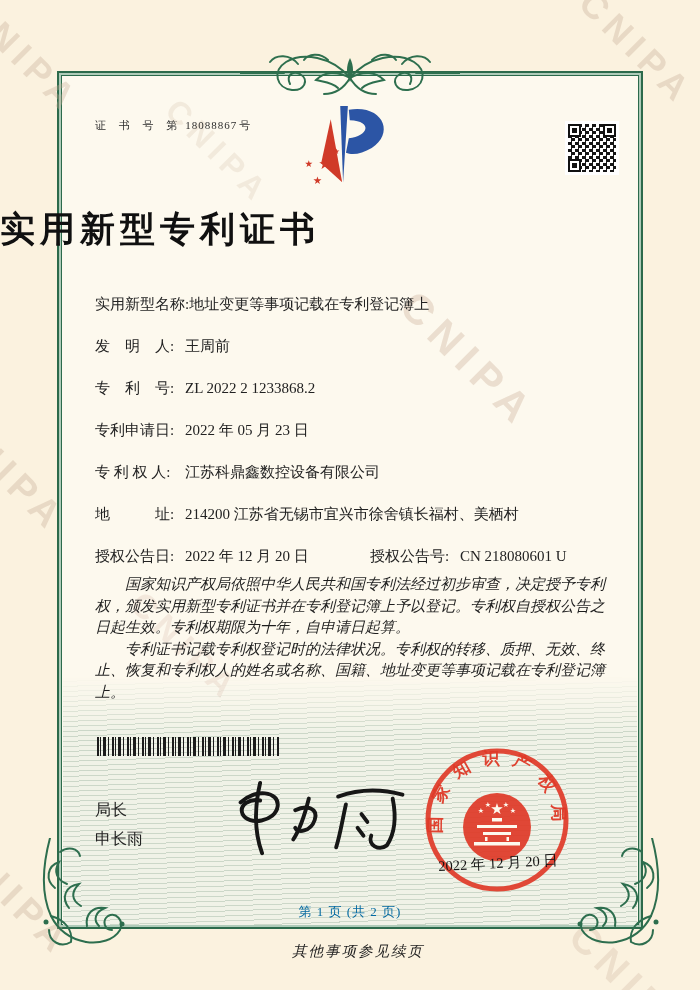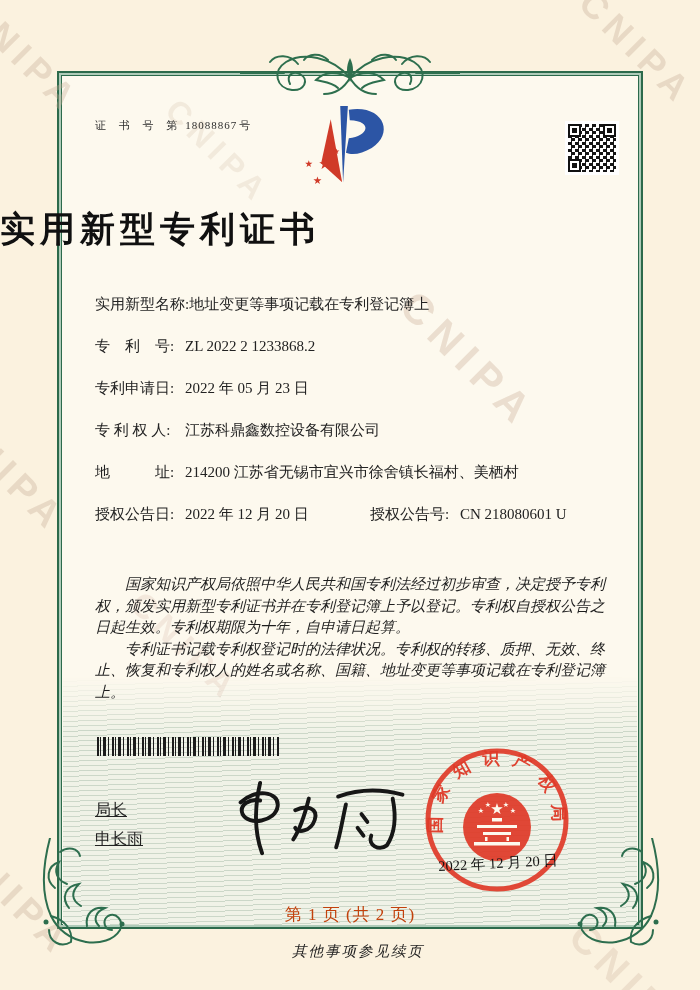--- a/index.html
+++ b/index.html
@@ -80,31 +80,31 @@
 
   .barcode { position:absolute; left:97px; top:737px; width:182px; height:19px; z-index:3;
     background:repeating-linear-gradient(90deg,
       #1c1c1c 0 2px, transparent 2px 3px,
       #1c1c1c 3px 4px, transparent 4px 6px,
       #1c1c1c 6px 9px, transparent 9px 11px,
       #1c1c1c 11px 12px, transparent 12px 15px); }
 
   .officer { position:absolute; left:95px; top:795px; z-index:4;
              font-family:"Liberation Sans", sans-serif; font-size:16px;
-             line-height:29px; color:#222;text-decoration:underline; }
+             line-height:29px; color:#222; }
 
   .sig { position:absolute; left:225px; top:775px; z-index:4; }
 
   .seal { position:absolute; left:422px; top:745px; z-index:4; }
   .seal-date { position:absolute; left:428px; top:854px; width:140px; z-index:5;
                text-align:center; font-size:14.5px; color:#141414;
                transform:rotate(-3deg); white-space:nowrap; }
 
   .page-info { position:absolute; left:0; right:0; top:903px; z-index:3;
-               text-align:center; font-size:17px; letter-spacing:1px; color:#c2410c; }
+               text-align:center; font-size:13px; letter-spacing:1px; color:#0369a1; }
 
   .cont-note { position:absolute; left:0; right:0; top:942px; z-index:3; text-align:center;
                font-family:"DejaVu Serif", serif; font-style:italic;
                font-size:14.5px; letter-spacing:2px; color:#1f1f1f;padding-left:16px; }
 </style>
 </head>
 <body>
 
 <div class="page">
 
@@ -187,20 +187,24 @@
       <div class="finder f-bl"></div>
     </div>
   </div>
 
   <div class="title">实用新型专利证书</div>
 
   <div class="fields">
     <div class="frow">
       <span class="flabel">实用新型名称:</span>
       <span class="fvalue">地址变更等事项记载在专利登记簿上</span>
+    </div>
+    <div class="frow">
+      <span class="flabel">发　明　人:</span>
+      <span class="fvalue">王周前</span>
     </div>
     <div class="frow">
       <span class="flabel">专　利　号:</span>
       <span class="fvalue">ZL 2022 2 1233868.2</span>
     </div>
     <div class="frow">
       <span class="flabel">专利申请日:</span>
       <span class="fvalue">2022 年 05 月 23 日</span>
     </div>
     <div class="frow">

